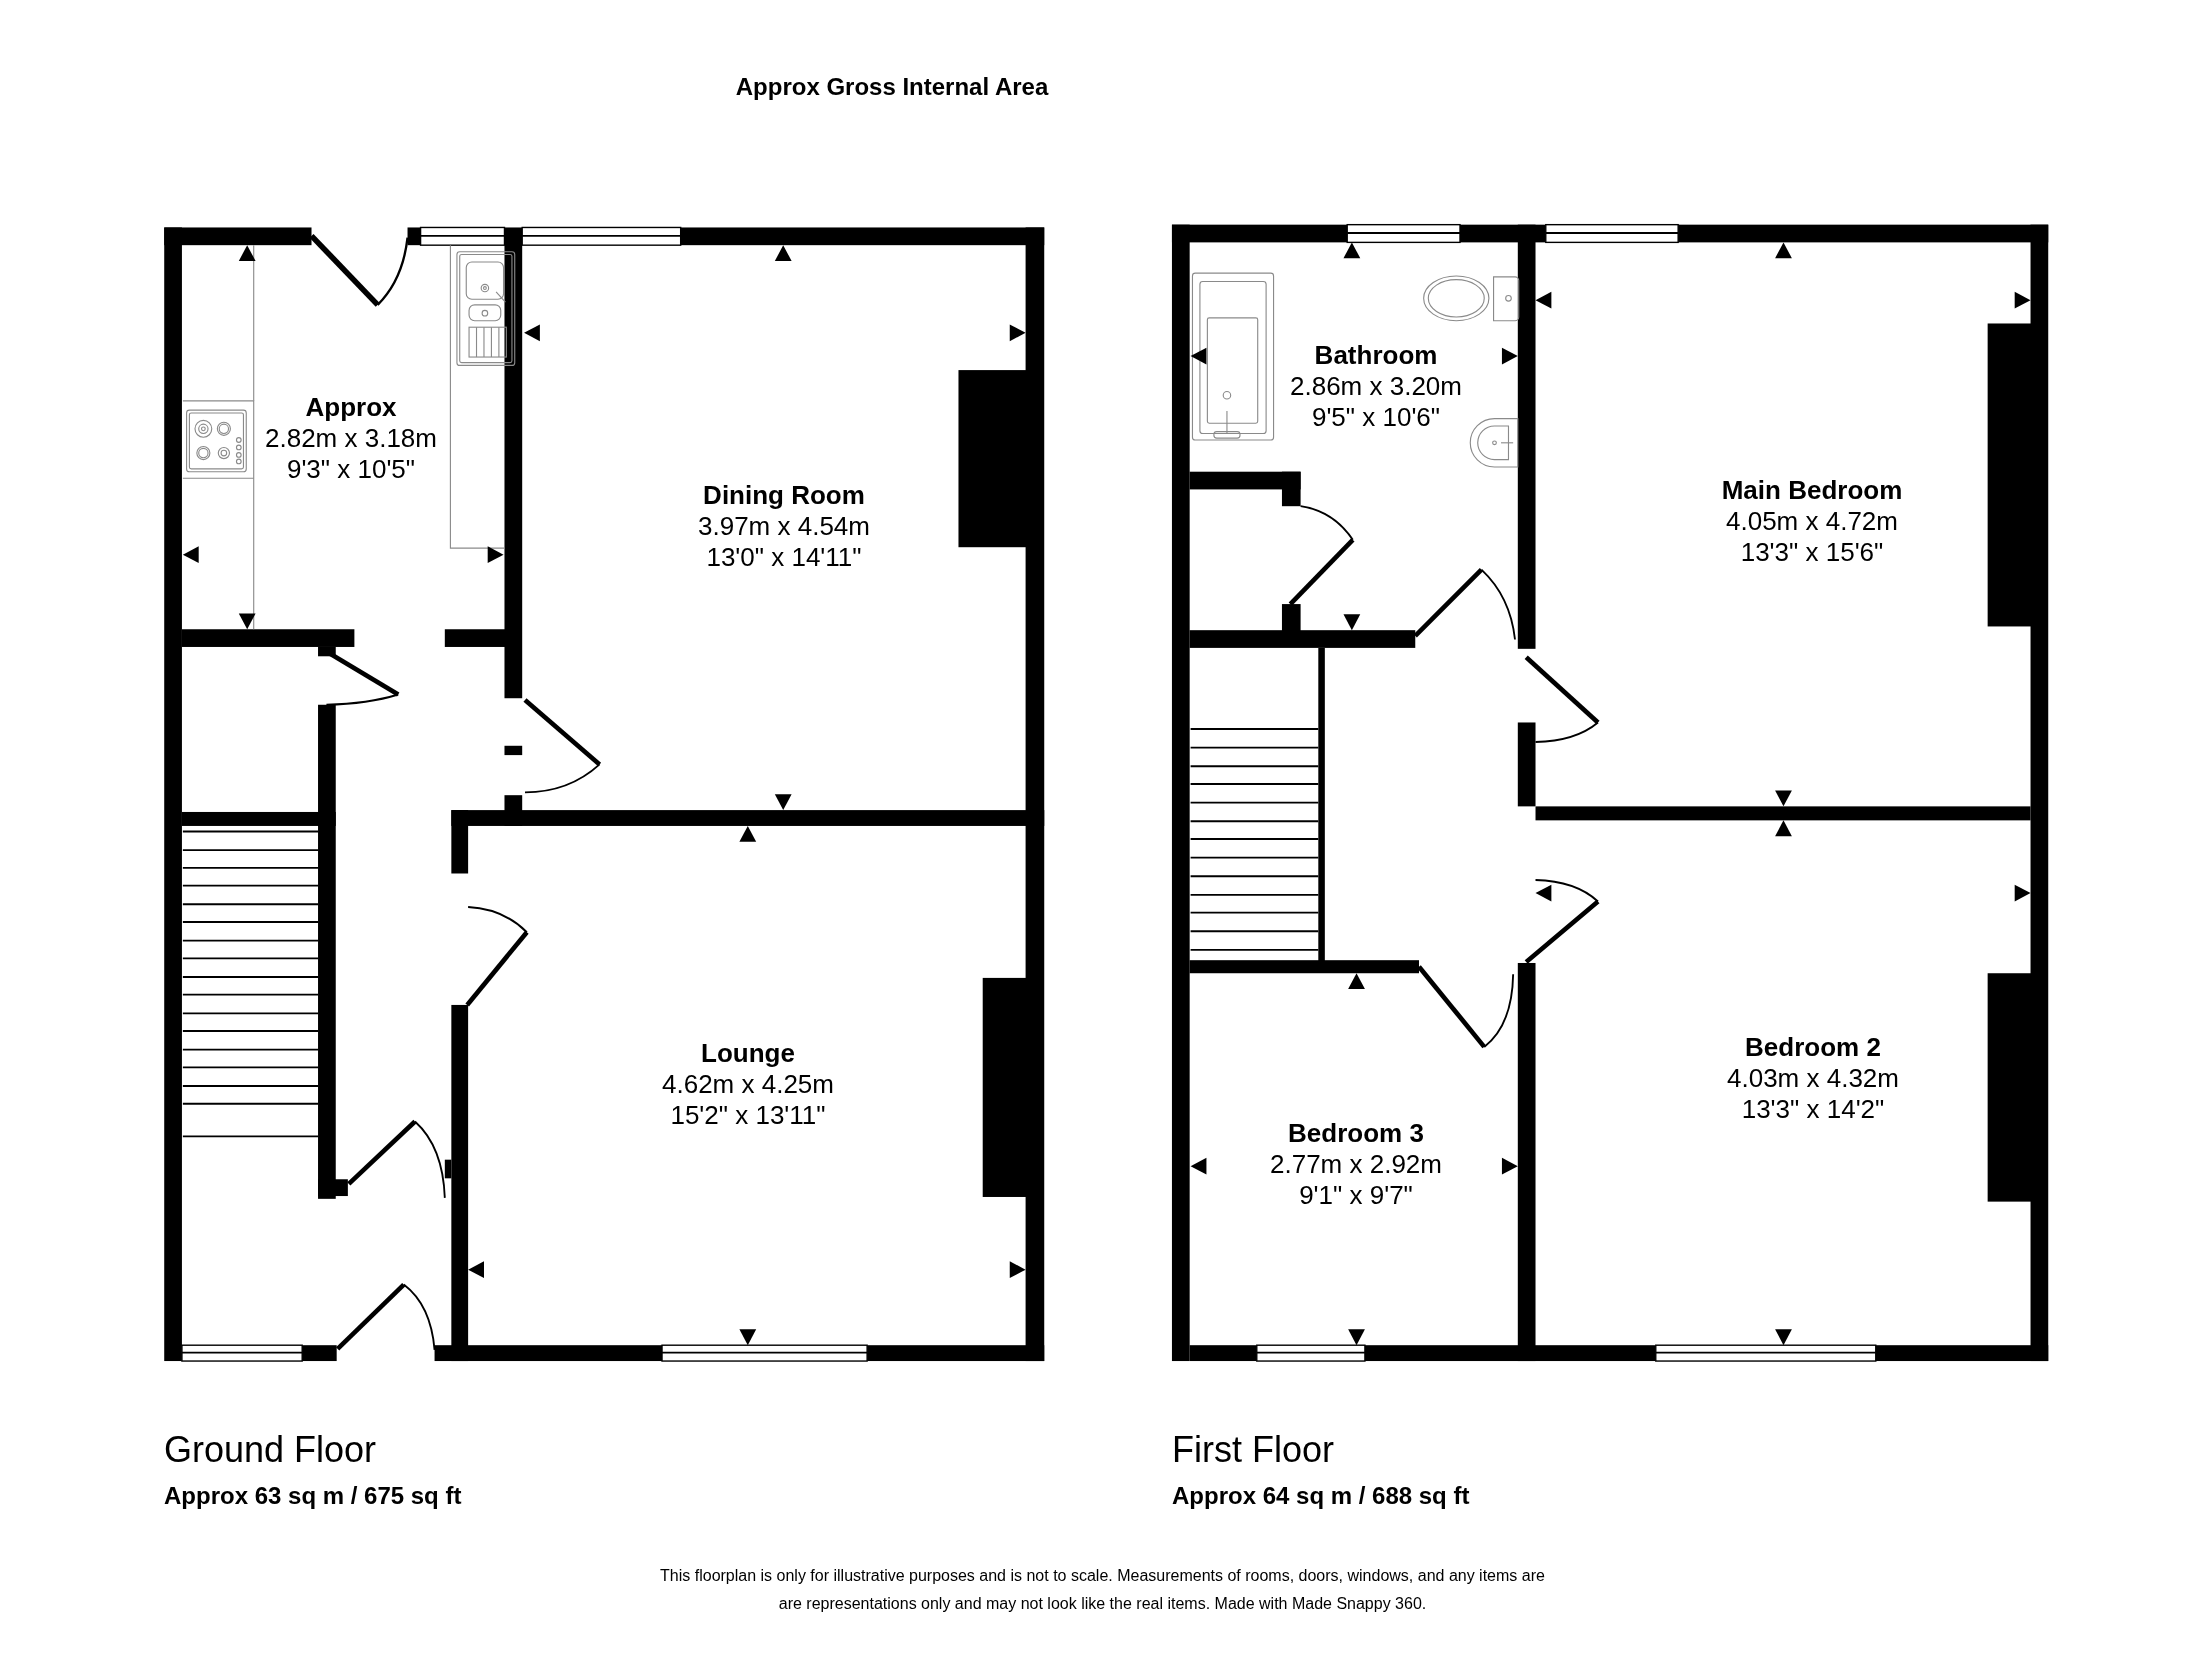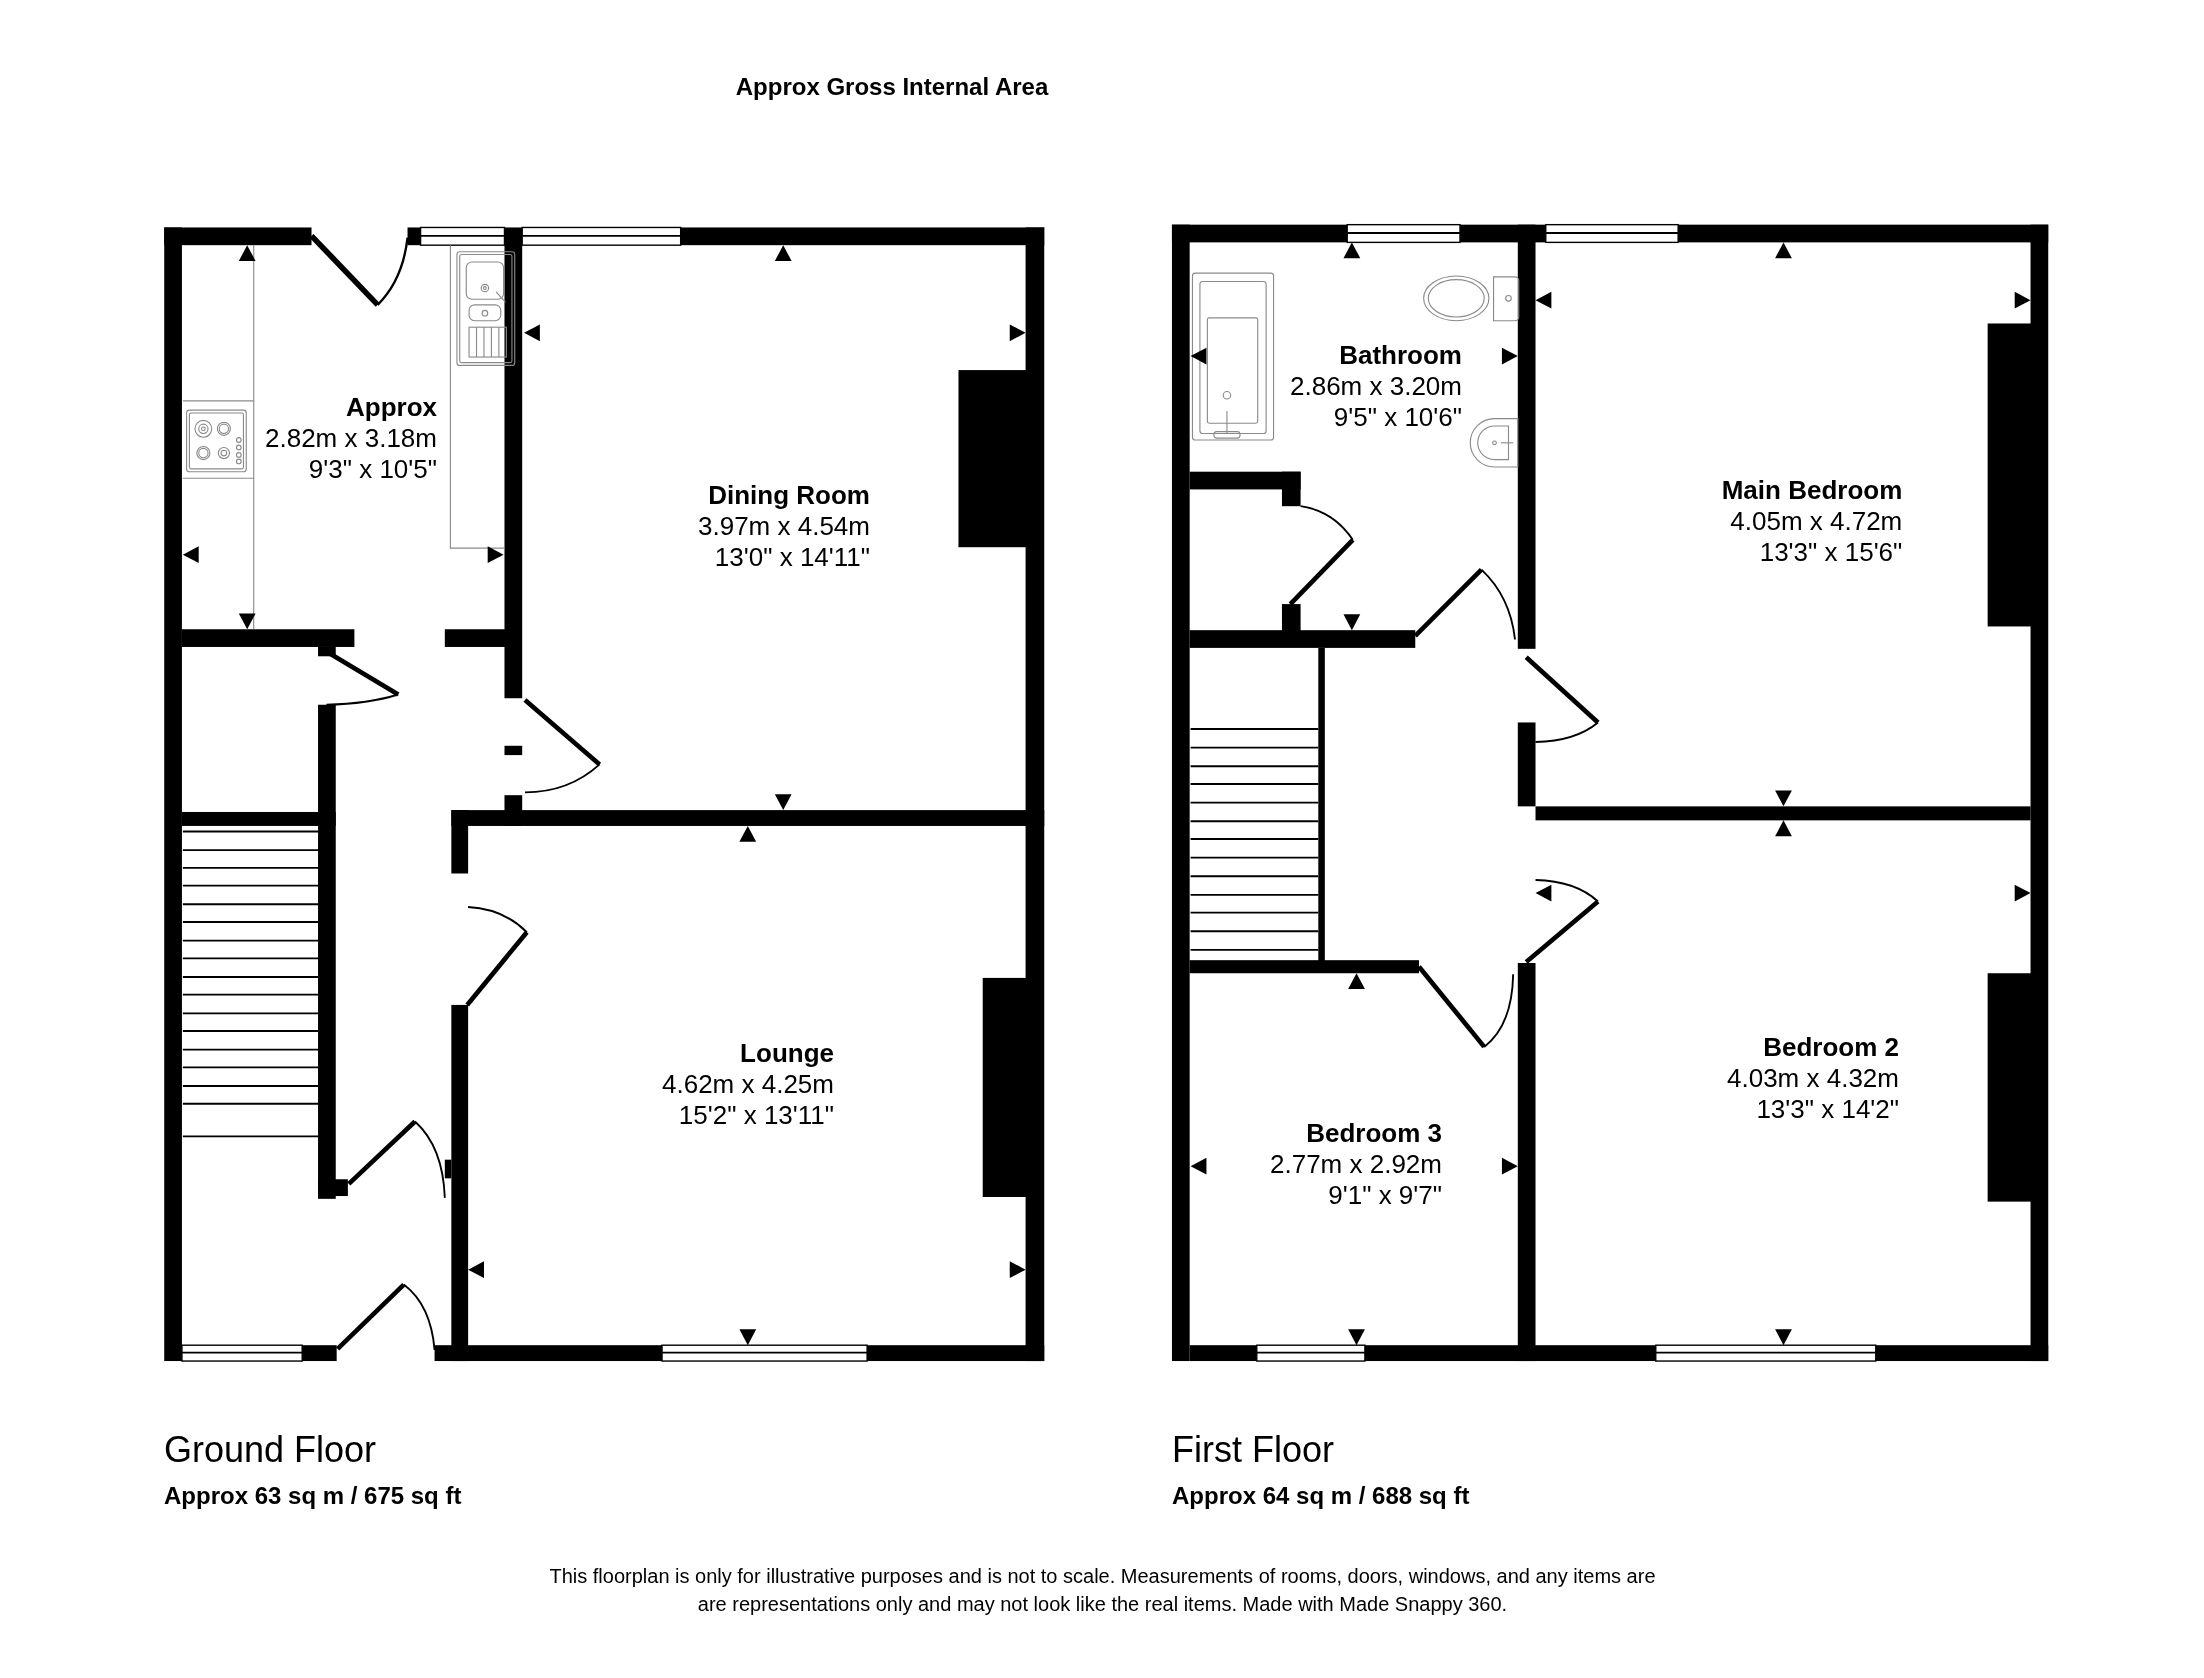--- a/index.html
+++ b/index.html
@@ -1,24 +1,24 @@
 <!DOCTYPE html>
 <html style="font-size:15px"><head>
 <meta charset="utf-8">
 <style>
   html, body { margin:0; padding:0; background:#ffffff; }
   body { width:2205px; height:1678px; position:relative; overflow:hidden; font-family:"Liberation Sans", sans-serif; color:#000; }
   .header { position:absolute; left:0; top:71px; width:1784px; text-align:center; font-weight:bold; font-size:24px; line-height:31px; }
   .plan { position:absolute; left:0; top:0; }
-  .room-label { position:absolute; text-align:right; transform:translateX(-50%); white-space:nowrap; }
+  .room-label { position:absolute; text-align:center; transform:translateX(-50%); white-space:nowrap; }
   .room-label .name { font-weight:bold; font-size:26px; line-height:31px; display:block; }
   .room-label .dim { font-size:26px; line-height:31px; display:block; }
   .floor-title { position:absolute; font-size:36px; line-height:41px; }
   .floor-area { position:absolute; font-weight:bold; font-size:24px; line-height:28px; }
-  .disclaimer { position:absolute; left:0; top:1562px; width:2205px; text-align:center; font-size:20px; line-height:28px; }
+  .disclaimer { position:absolute; left:0; top:1562px; width:2205px; text-align:center; font-size:16px; line-height:28px; }
 </style>
 </head>
 <body>
 
 <div class="header">
   <div>Approx Gross Internal Area</div>
 </div>
 
 <svg class="plan" width="2205" height="1678" viewBox="0 0 2365 1800">
   <defs>

